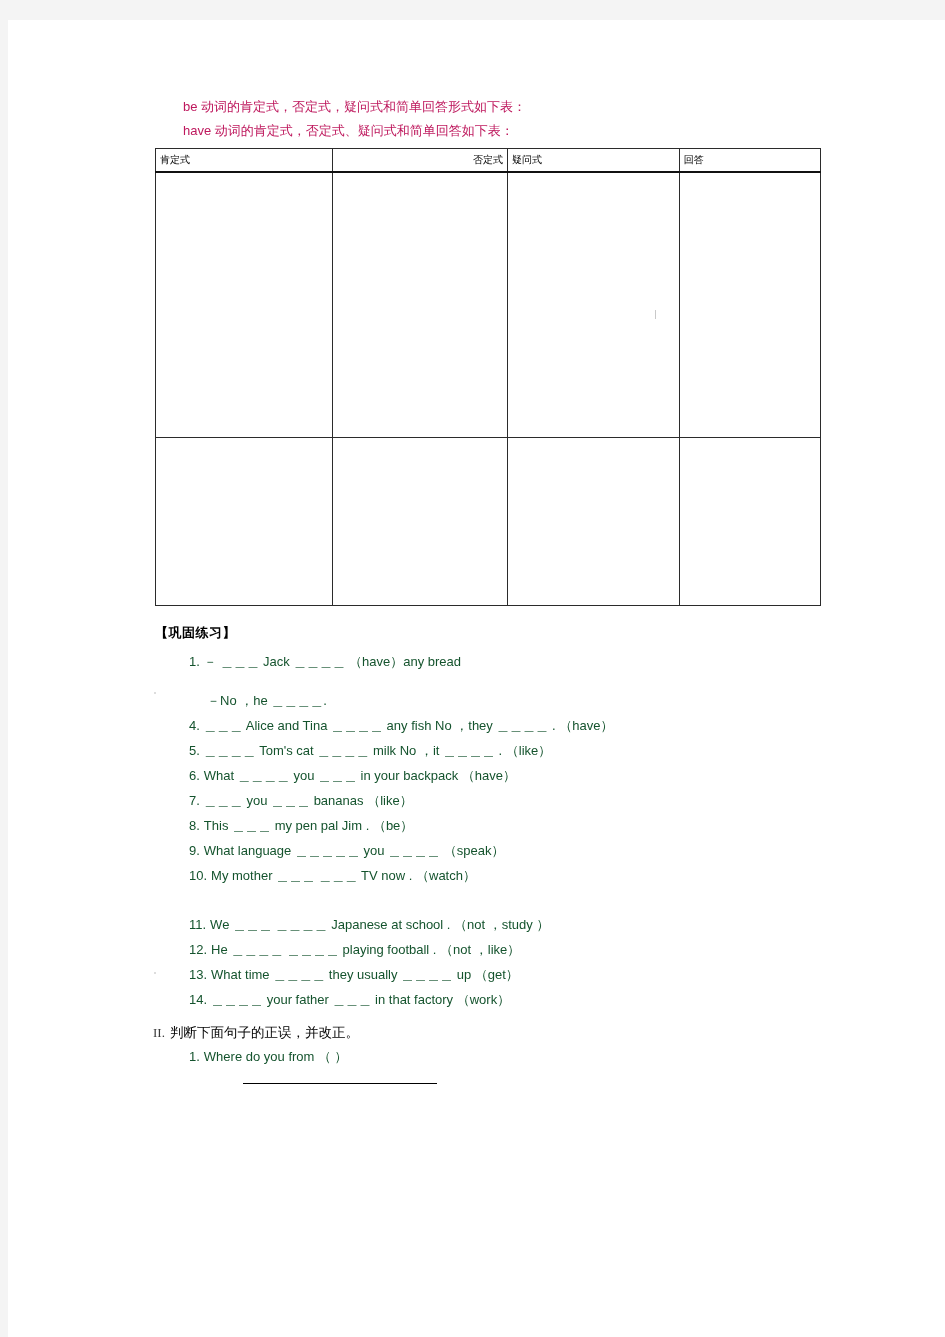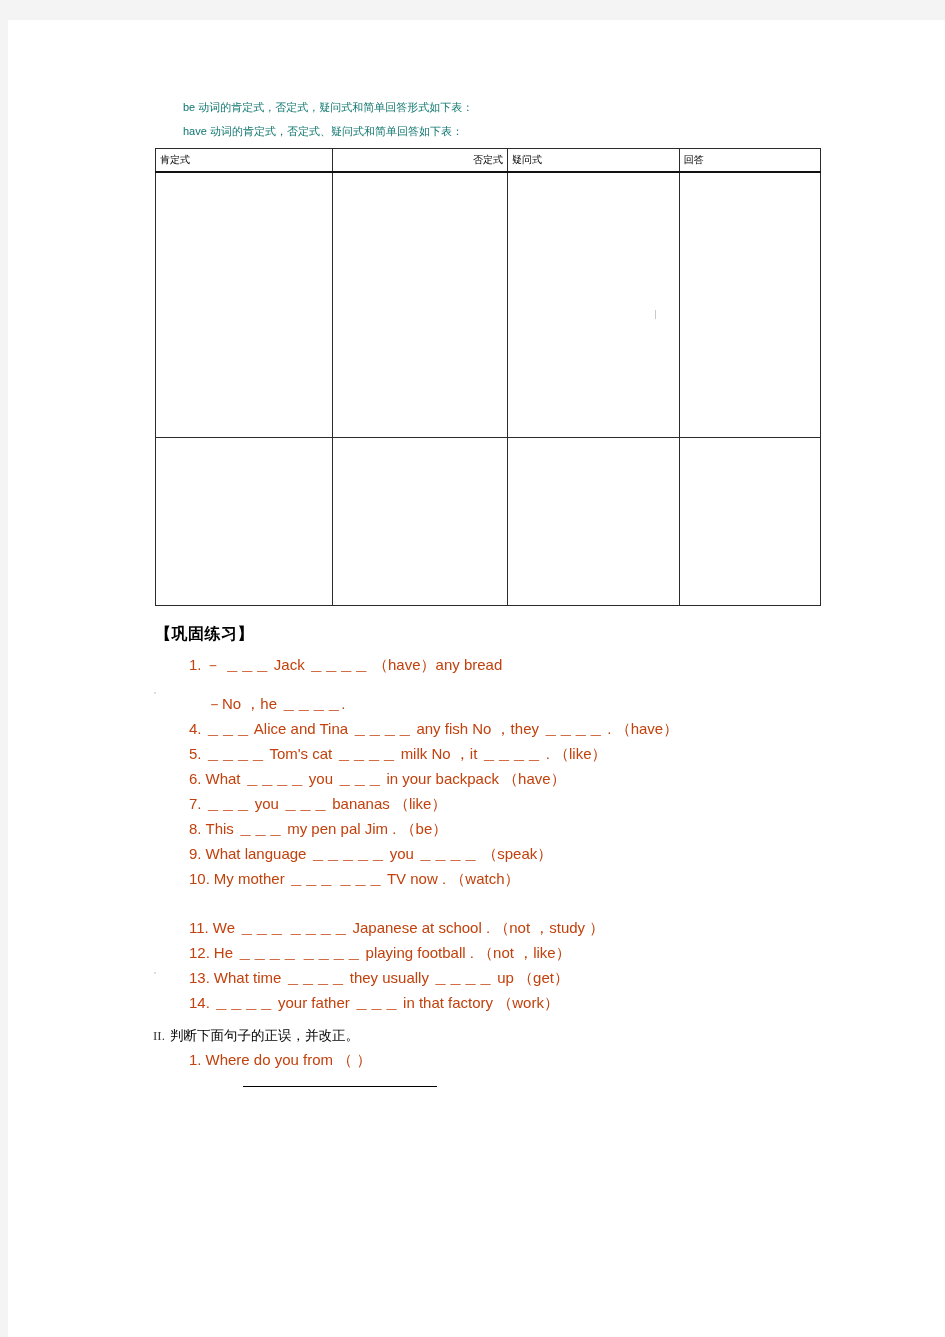--- a/index.html
+++ b/index.html
@@ -24,22 +24,22 @@
   }
   .content {
     position: absolute;
     left: 139px;
     top: 75px;
     width: 680px;
   }
 
   
   .intro-line {
-    font-size: 11px;
-    color: #0f766e;
+    font-size: 13px;
+    color: #be185d;
     line-height: 24px;
     white-space: nowrap;
     padding-left: 36px;
   }
 
   
   .grammar-table {
     margin-top: 5px;
     margin-left: 8px;
     width: 666px;
@@ -72,21 +72,21 @@
     top: 290px;
     width: 1px;
     height: 9px;
     background: #c9c9c9;
   }
 
   
   .practice-heading {
     margin-top: 18px;
     padding-left: 8px;
-    font-size: 16px;
+    font-size: 13px;
     font-weight: bold;
     font-family: "DejaVu Serif", "Liberation Serif", serif;
     color: #000;
     letter-spacing: 0.5px;
   }
 
   
   .section {
     margin-top: 7px;
     padding-left: 6px;
@@ -100,22 +100,22 @@
   .section-title .numeral {
     font-family: "Liberation Serif", "DejaVu Serif", serif;
     color: #3a3a3a;
     margin-right: 5px;
     font-size: 13px;
   }
   .items {
     padding-left: 36px;
   }
   .item {
-    font-size: 15px;
-    color: #c2410c;
+    font-size: 13px;
+    color: #14532d;
     line-height: 25px;
     white-space: nowrap;
     font-family: "Liberation Sans", "DejaVu Sans", sans-serif;
   }
   .item.indented-answer {
     padding-left: 18px;
   }
   .item .num { margin-right: 4px; }
   .gap-before { margin-top: 24px; }
   .gap-small { margin-top: 14px; }

